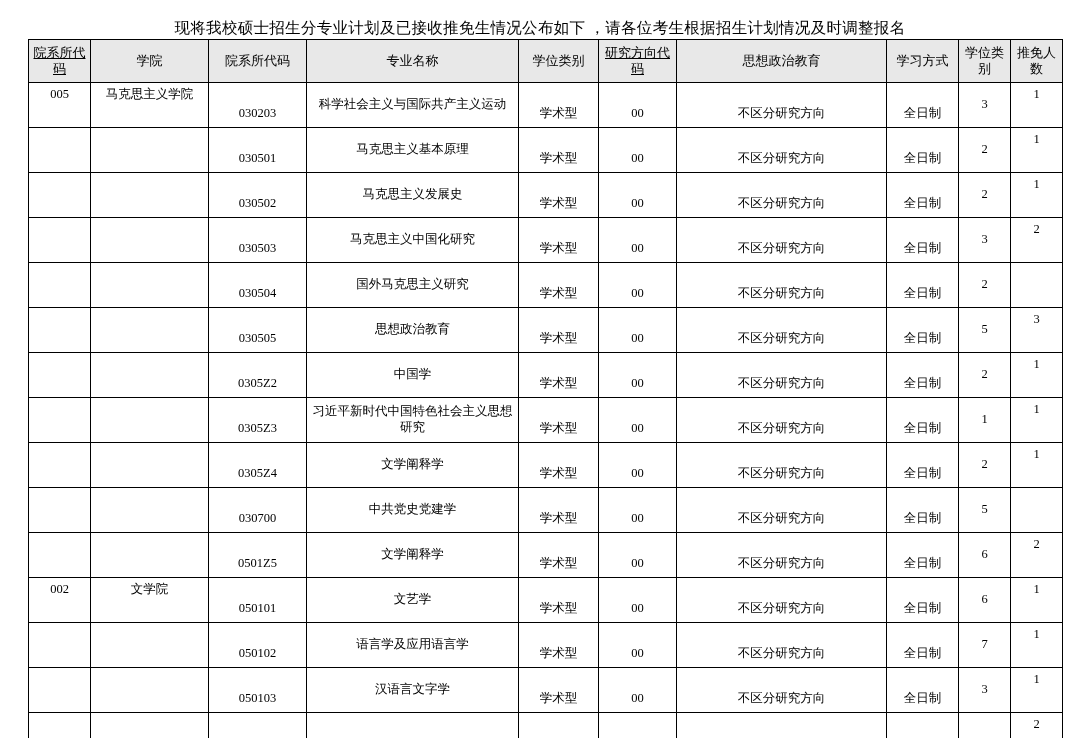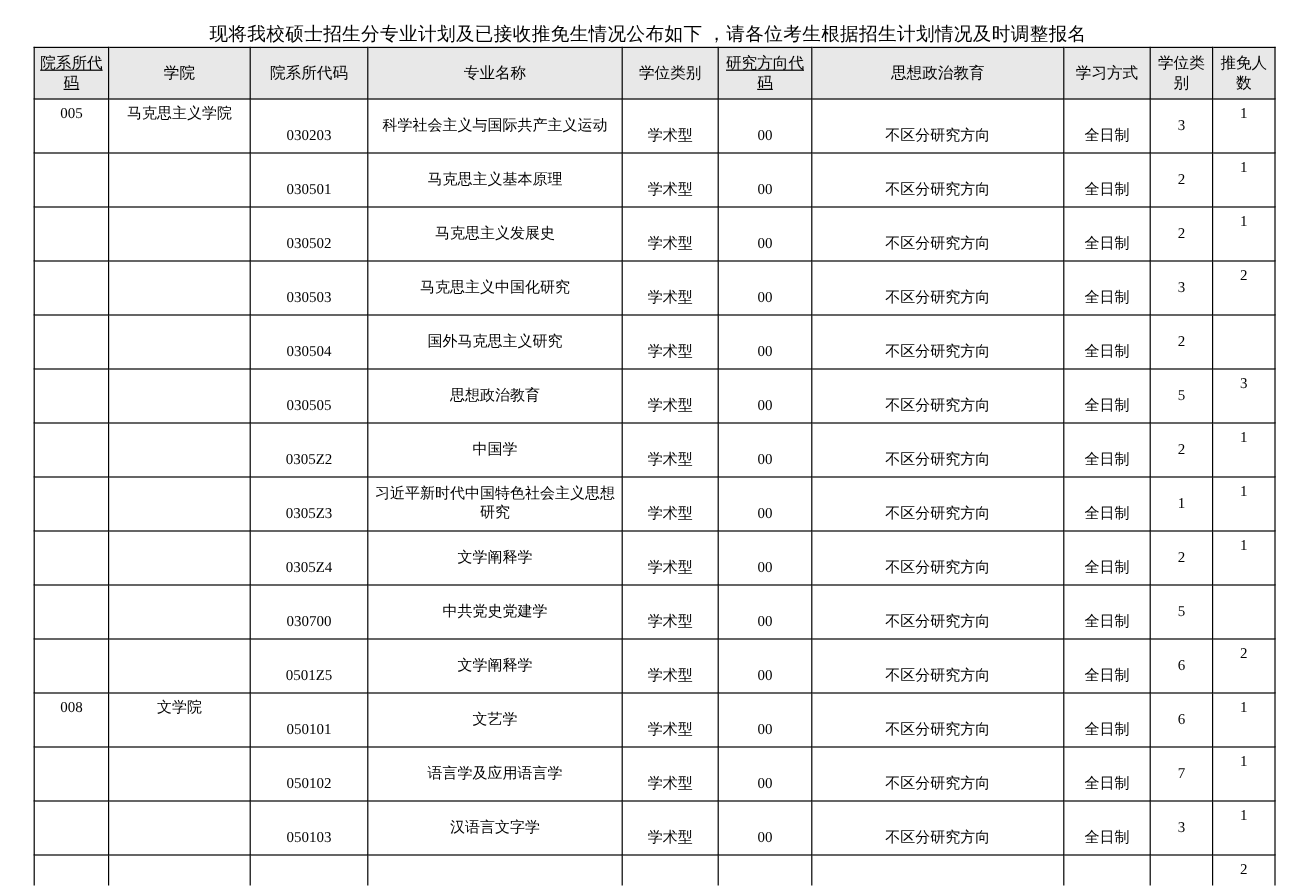--- a/index.html
+++ b/index.html
@@ -462,21 +462,21 @@
             </td>
             <td>
               <span class="cell-inner pos-mid">6</span>
             </td>
             <td>
               <span class="cell-inner pos-top">2</span>
             </td>
           </tr>
           <tr>
             <td>
-              <span class="cell-inner pos-top">008</span>
+              <span class="cell-inner pos-top">002</span>
             </td>
             <td>
               <span class="cell-inner pos-top">文学院</span>
             </td>
             <td>
               <span class="cell-inner pos-bottom">050101</span>
             </td>
             <td>
               <span class="cell-inner pos-mid">文艺学</span>
             </td>

